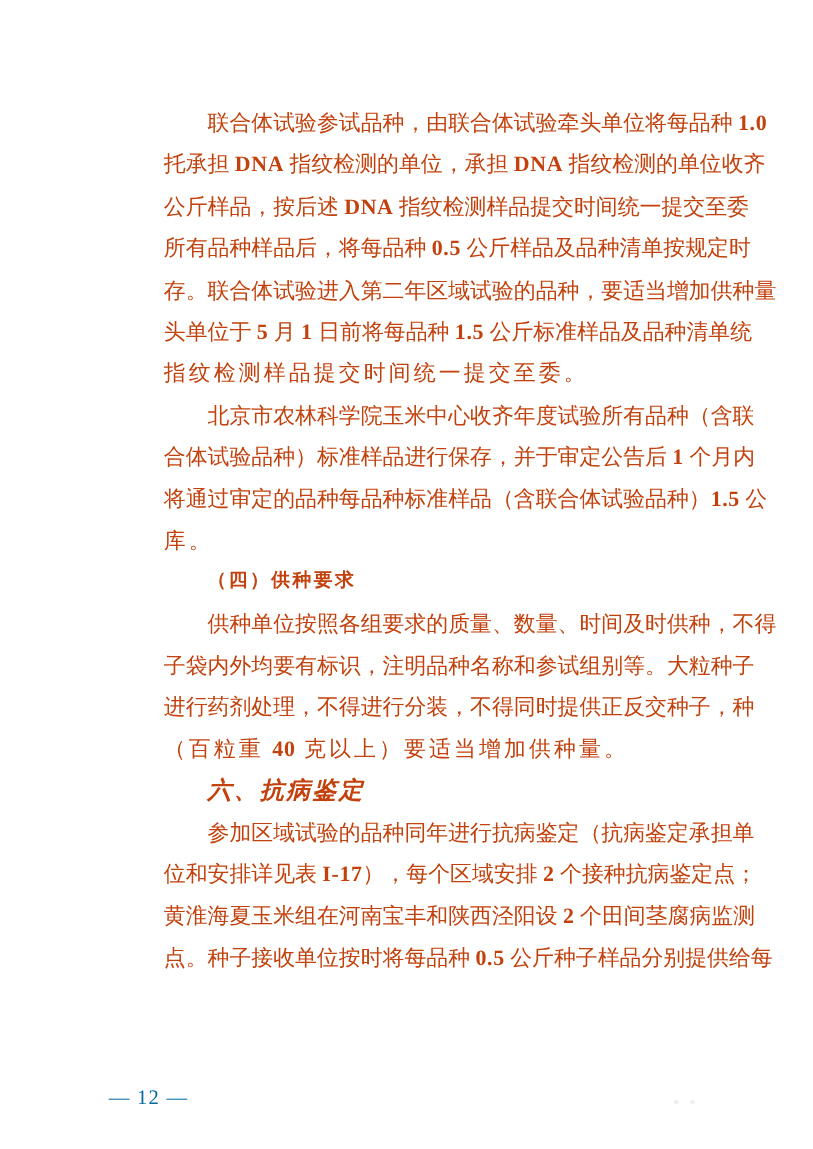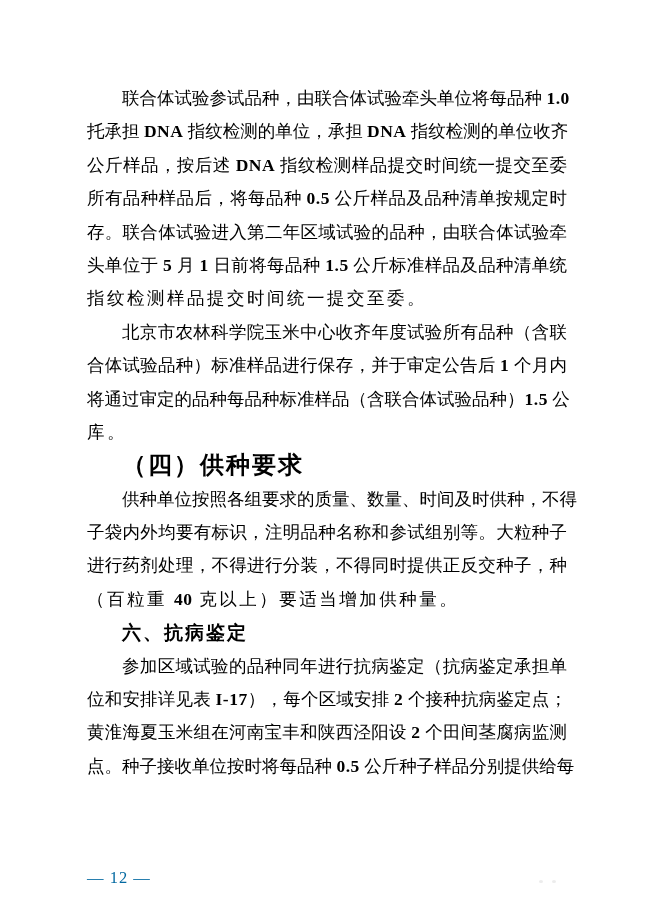--- a/index.html
+++ b/index.html
@@ -20,47 +20,49 @@
     width: 480px;
   }
   .line {
     height: 33.4px;
     line-height: 33.4px;
     font-size: 17.5px;
     text-align: justify;
     text-align-last: justify;
     text-justify: inter-character;
     white-space: nowrap;
-    color: #000000;
+    color: #c2410c;
+    margin-left: 44px;
   }
   .line.indent { text-indent: 35px; }
   .line.end {
     text-align: left;
     text-align-last: left;
     letter-spacing: 2.5px;
   }
   .line .lat {
     font-family: "Liberation Serif", serif;
     font-weight: 700;
     letter-spacing: 0.5px;
   }
   .line.h-kai {
     font-weight: 700;
-    font-size: 24px;
+    font-size: 15px;
     text-align: left;
     text-align-last: left;
     letter-spacing: 2px;
   }
   .line.h-hei {
     font-family: "Liberation Sans", "DejaVu Sans", sans-serif;
     font-weight: 700;
     font-size: 19px;
     text-align: left;
     text-align-last: left;
     letter-spacing: 2px;
+    font-style: italic;
   }
   .footer {
     position: absolute;
     left: 87px;
     top: 868px;
     font-size: 16.5px;
     letter-spacing: 1px;
     color: #0369a1;
     font-family: "Liberation Serif", "DejaVu Serif", serif;
   }
@@ -79,21 +81,21 @@
 <body>
 
 <div class="page">
   <div class="textblock">
 
     <div>
       <div class="line indent latinize">联合体试验参试品种，由联合体试验牵头单位将每品种 <span class="lat">1.0</span></div>
       <div class="line latinize">托承担 <span class="lat">DNA</span> 指纹检测的单位，承担 <span class="lat">DNA</span> 指纹检测的单位收齐</div>
       <div class="line latinize">公斤样品，按后述 <span class="lat">DNA</span> 指纹检测样品提交时间统一提交至委</div>
       <div class="line latinize">所有品种样品后，将每品种 <span class="lat">0.5</span> 公斤样品及品种清单按规定时</div>
-      <div class="line latinize">存。联合体试验进入第二年区域试验的品种，由联合体试验牵</div>
+      <div class="line latinize">存。联合体试验进入第二年区域试验的品种，要适当增加供种量</div>
       <div class="line latinize">头单位于 <span class="lat">5</span> 月 <span class="lat">1</span> 日前将每品种 <span class="lat">1.5</span> 公斤标准样品及品种清单统</div>
       <div class="line end latinize">指纹检测样品提交时间统一提交至委。</div>
     </div>
 
     <div>
       <div class="line indent latinize">北京市农林科学院玉米中心收齐年度试验所有品种（含联</div>
       <div class="line latinize">合体试验品种）标准样品进行保存，并于审定公告后 <span class="lat">1</span> 个月内</div>
       <div class="line latinize">将通过审定的品种每品种标准样品（含联合体试验品种）<span class="lat">1.5</span> 公</div>
       <div class="line end latinize">库。</div>
     </div>

